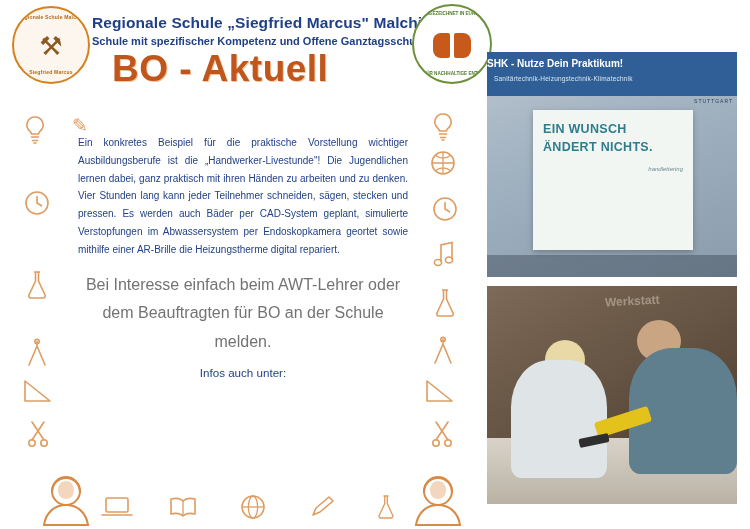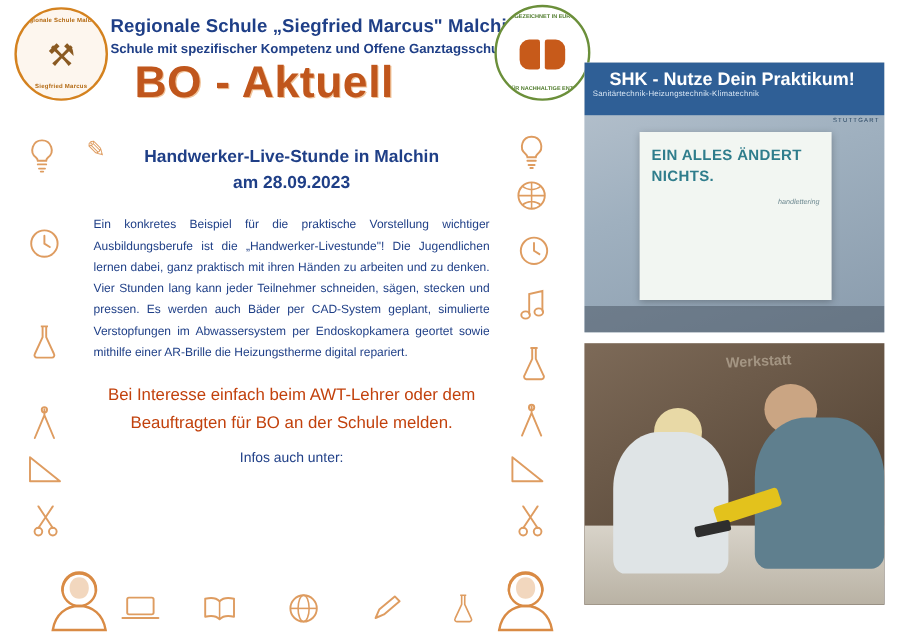--- a/index.html
+++ b/index.html
@@ -147,22 +147,22 @@
   }
   .body-text {
     margin-top: 14px;
     font-size: 10px;
     color: #1f3f87;
     text-align: justify;
     line-height: 1.78;
   }
   .closing {
     margin-top: 12px;
-    font-size: 14px;
-    color: #c2410c;
+    font-size: 16px;
+    color: #737373;
     text-align: center;
     line-height: 1.78;
   }
   .infos {
     margin-top: 10px;
     font-size: 11.6px;
     color: #1f3f87;
     text-align: center;
   }
   .link {
@@ -198,22 +198,22 @@
   .banner {
     position: absolute;
     left: 0; top: 0;
     width: 100%;
     height: 44px;
     background: #2f5f96;
     color: #fff;
   }
   .banner .b1 {
     position: absolute;
-    left: 21px; top: 6px;
-    font-size: 15px;
+    left: 0; top: 6px;
+    font-size: 10px;
     font-weight: bold;
     color: #ffffff;
   }
   .banner .b2 {
     position: absolute;
     left: 7px; top: 23px;
     font-size: 6.5px;
     color: #d8e6f4;
     letter-spacing: .2px;
   }
@@ -488,37 +488,33 @@
 
   <div class="award-logo">
     <div class="aw-ring aw-top">AUSGEZEICHNET IN EUROPA</div>
     <div class="aw-book"></div>
     <div class="aw-ring aw-bottom">BILDUNG FÜR NACHHALTIGE ENTWICKLUNG</div>
   </div>
 
   <div class="bo-title">BO - Aktuell</div>
 
   <div class="content">
-    <div class="headline">
-      <div>Handwerker-Live-Stunde in Malchin</div>
-      <div>am 28.09.2023</div>
-    </div>
     <div class="body-text">Ein konkretes Beispiel für die praktische Vorstellung wichtiger Ausbildungsberufe ist die „Handwerker-Livestunde"! Die Jugendlichen lernen dabei, ganz praktisch mit ihren Händen zu arbeiten und zu denken. Vier Stunden lang kann jeder Teilnehmer schneiden, sägen, stecken und pressen. Es werden auch Bäder per CAD-System geplant, simulierte Verstopfungen im Abwassersystem per Endoskopkamera geortet sowie mithilfe einer AR-Brille die Heizungstherme digital repariert.</div>
     <div class="closing">Bei Interesse einfach beim AWT-Lehrer oder dem Beauftragten für BO an der Schule melden.</div>
     <div class="infos">Infos auch unter:</div>
   </div>
 
   <div class="photo photo-top">
     <div class="banner">
       <div class="b1">SHK - Nutze Dein Praktikum!</div>
       <div class="b2">Sanitärtechnik-Heizungstechnik-Klimatechnik</div>
     </div>
     <div class="brand-sub">STUTTGART</div>
     <div class="poster">
-      <div class="pl">EIN ALLES ÄNDERT NICHTS.</div>
+      <div class="pl">EIN WUNSCH ÄNDERT NICHTS.</div>
       <div class="sig">handlettering</div>
     </div>
     <div class="shelf"></div>
   </div>
 
   <div class="photo photo-bottom">
     <div class="wall-text">Werkstatt</div>
     <div class="table-surface"></div>
     <div class="person p-left-head"></div>
     <div class="person p-left"></div>

